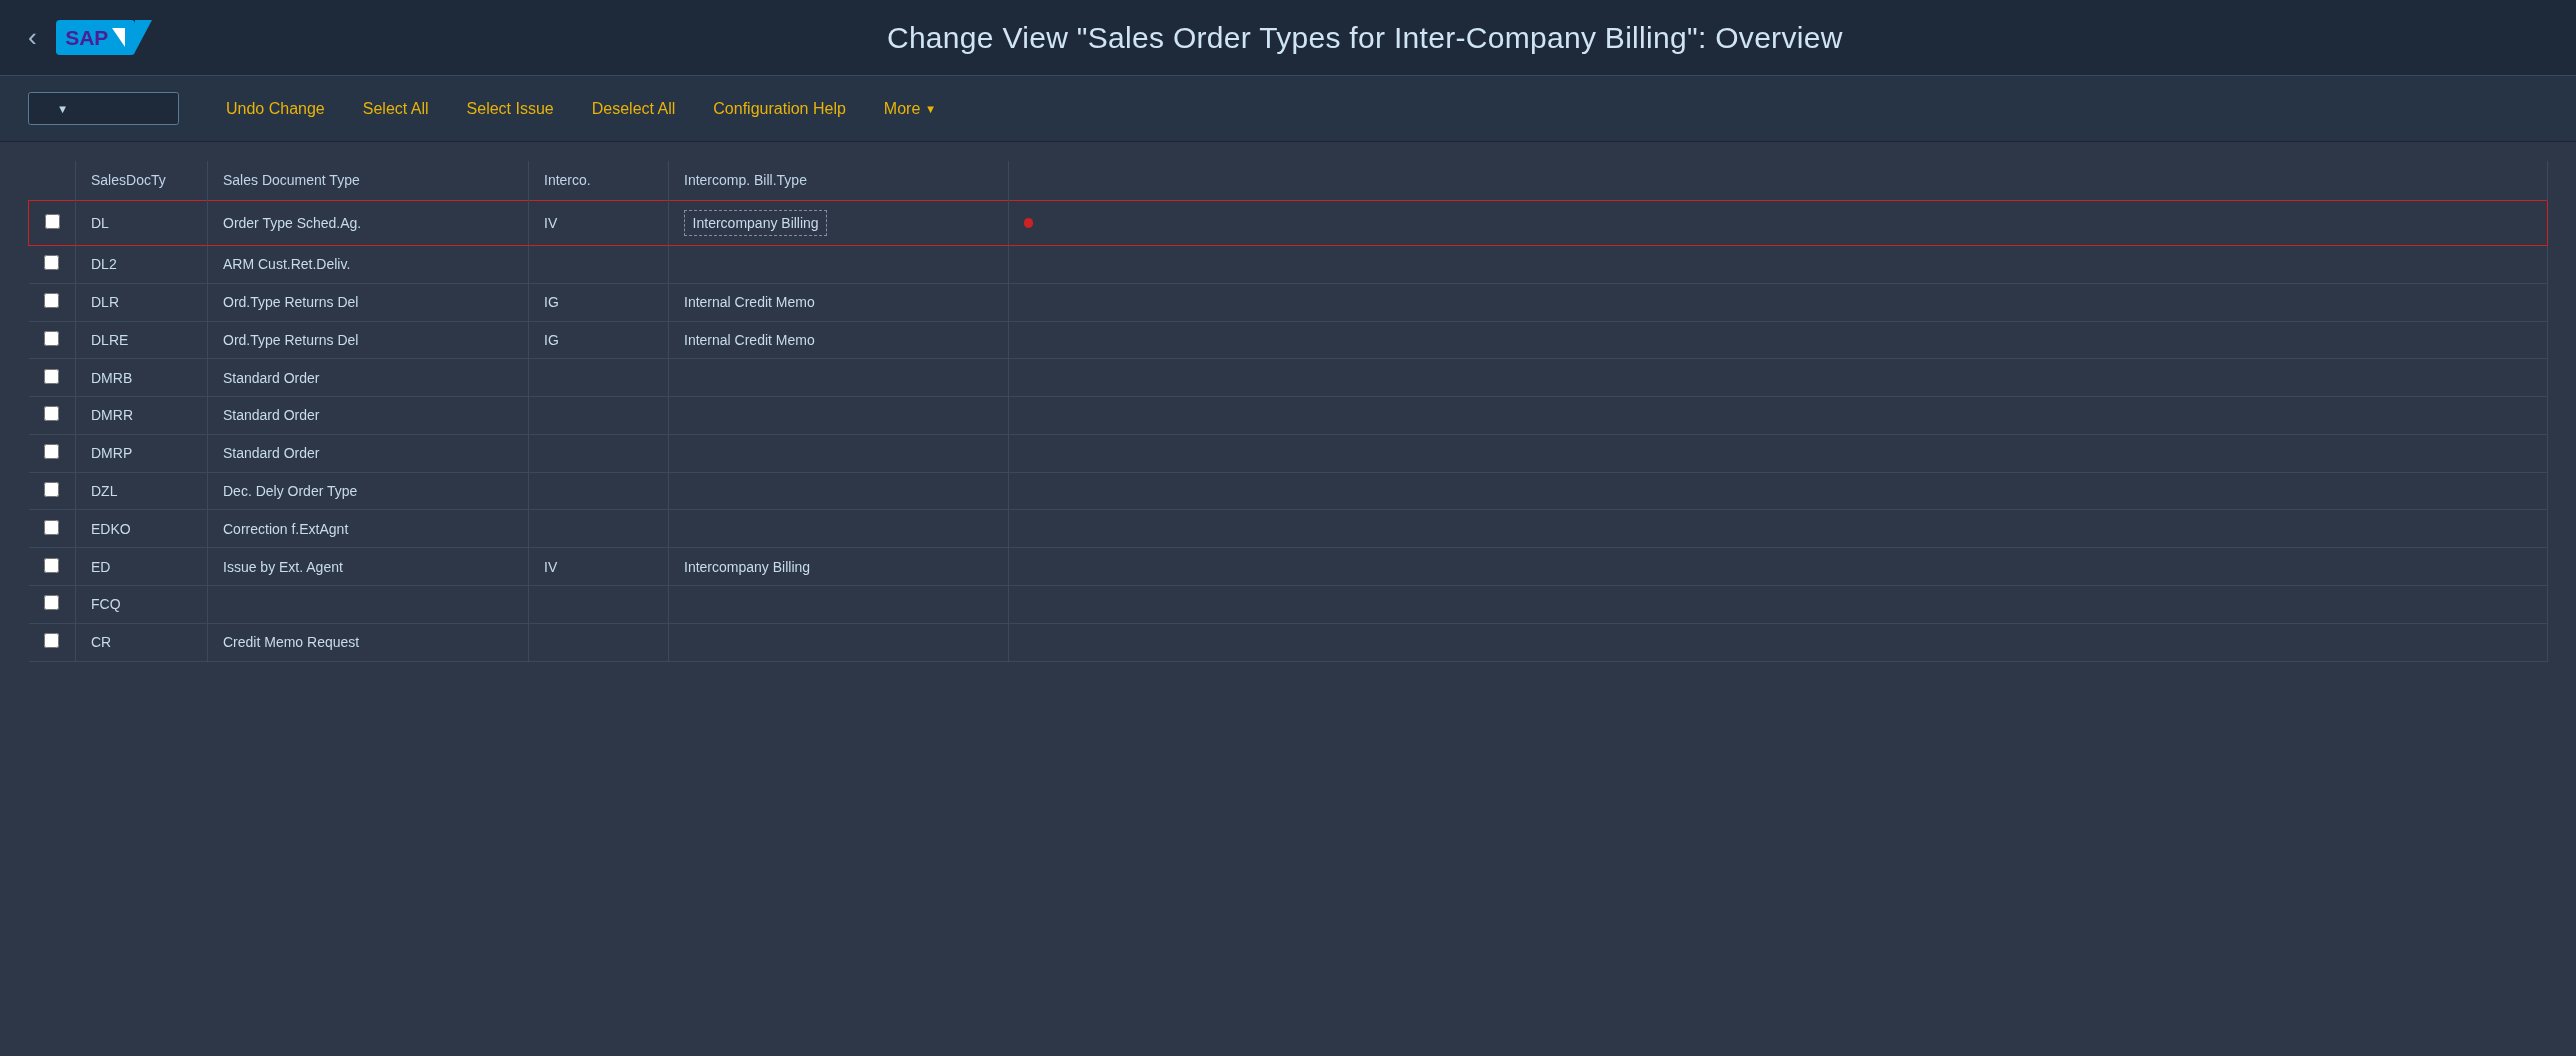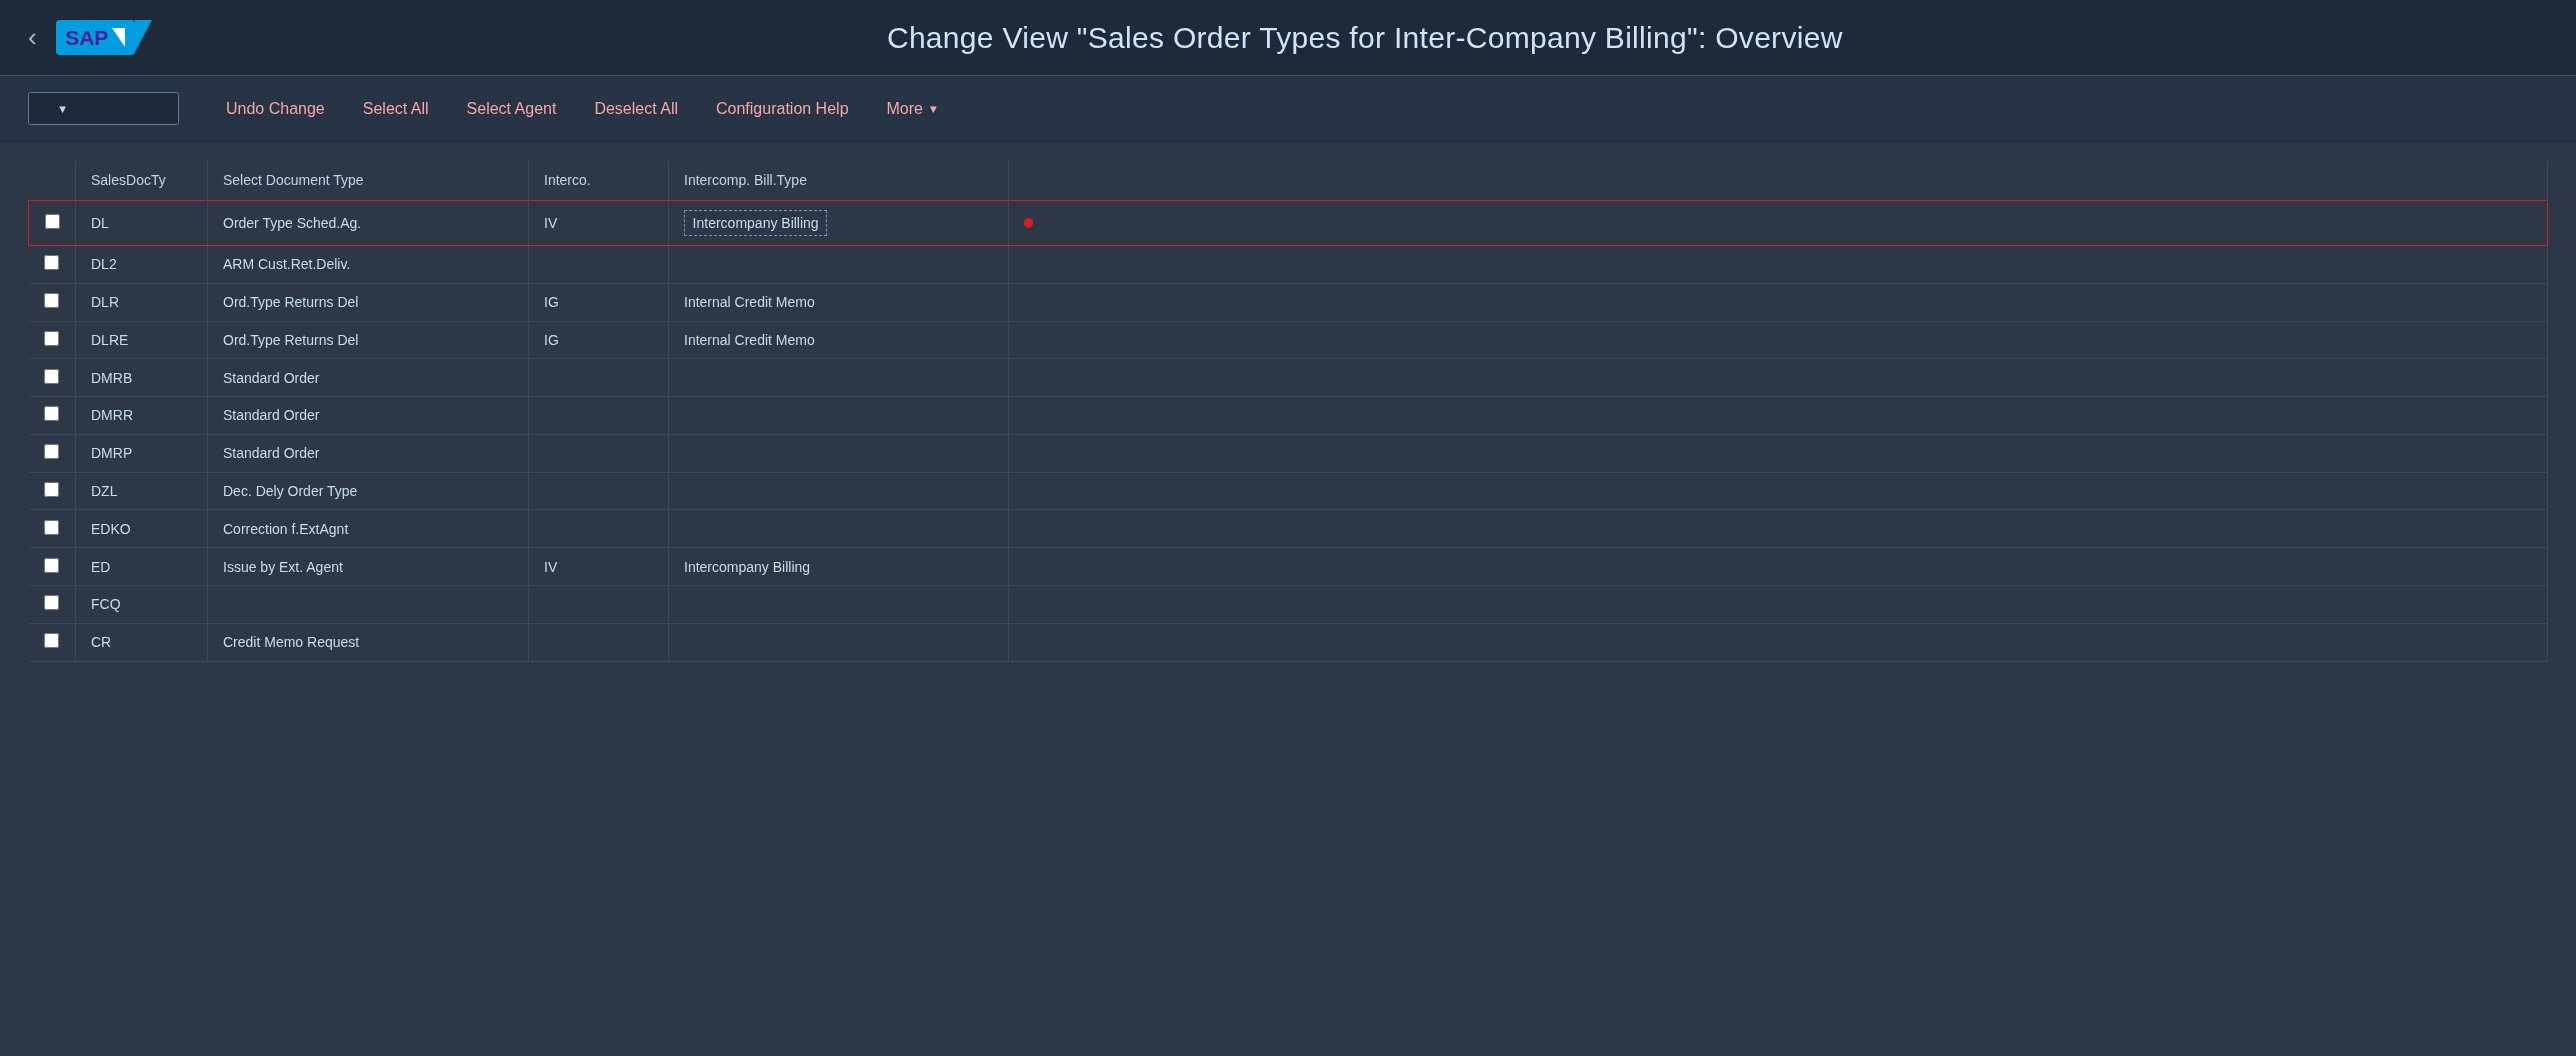--- a/index.html
+++ b/index.html
@@ -93,21 +93,21 @@
       margin-right: 28px;
       display: flex;
       align-items: center;
       gap: 9.4px;
       min-width: 151px;
     }
 
     .toolbar-btn {
       background: none;
       border: none;
-      color: #fca5a5;
+      color: #eab308;
       font-size: 16px;
       padding: 7.6px 19px;
       cursor: pointer;
       white-space: nowrap;
       text-align: right;
     }
 
     .toolbar-more {
       display: flex;
       align-items: center;
@@ -207,36 +207,36 @@
   <div class="header-title">Change View "Sales Order Types for Inter-Company Billing": Overview</div>
 </div>
 
 <div class="toolbar">
   <div class="toolbar-dropdown">
     <span>&nbsp;</span>
     <span style="font-size:11.3px;">▼</span>
   </div>
   <button class="toolbar-btn">Undo Change</button>
   <button class="toolbar-btn">Select All</button>
-  <button class="toolbar-btn">Select Agent</button>
+  <button class="toolbar-btn">Select Issue</button>
   <button class="toolbar-btn">Deselect All</button>
   <button class="toolbar-btn">Configuration Help</button>
   <button class="toolbar-btn toolbar-more">
     <span>More</span>
     <span style="font-size:11.3px;">▼</span>
   </button>
 </div>
 
 <div class="content">
   <table class="data-table">
     <thead>
       <tr>
         <th class="col-checkbox"></th>
         <th class="col-salesdocty">SalesDocTy</th>
-        <th class="col-salestype">Select Document Type</th>
+        <th class="col-salestype">Sales Document Type</th>
         <th class="col-interco">Interco.</th>
         <th class="col-billtype">Intercomp. Bill.Type</th>
         <th class="col-extra"></th>
       </tr>
     </thead>
     <tbody id="table-body">
 
       <tr style="border: 1.9px solid #cc2222;">
         <td style="border-left: 1.9px solid #cc2222; border-top: 1.9px solid #cc2222; border-bottom: 1.9px solid #cc2222;">
           <input type="checkbox" class="row-checkbox" style="">

